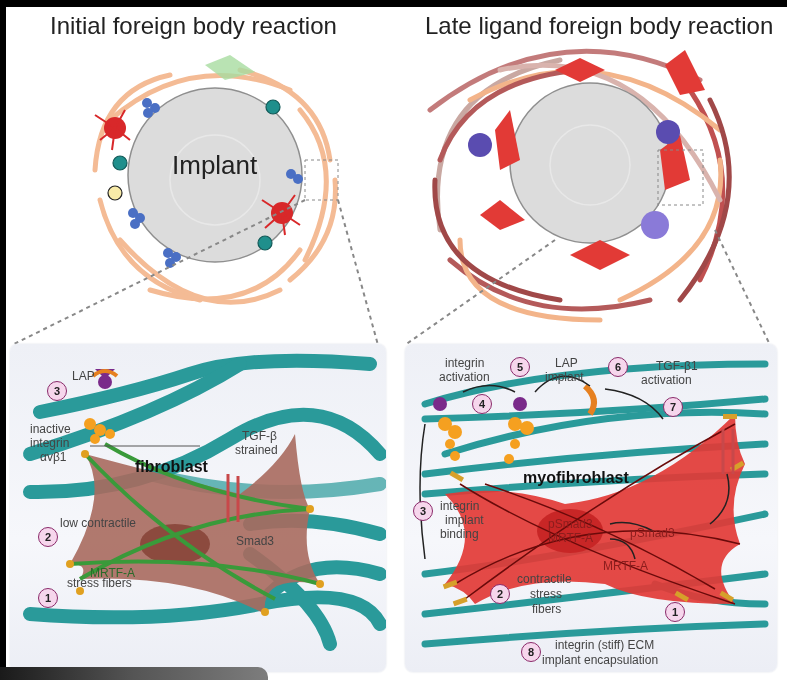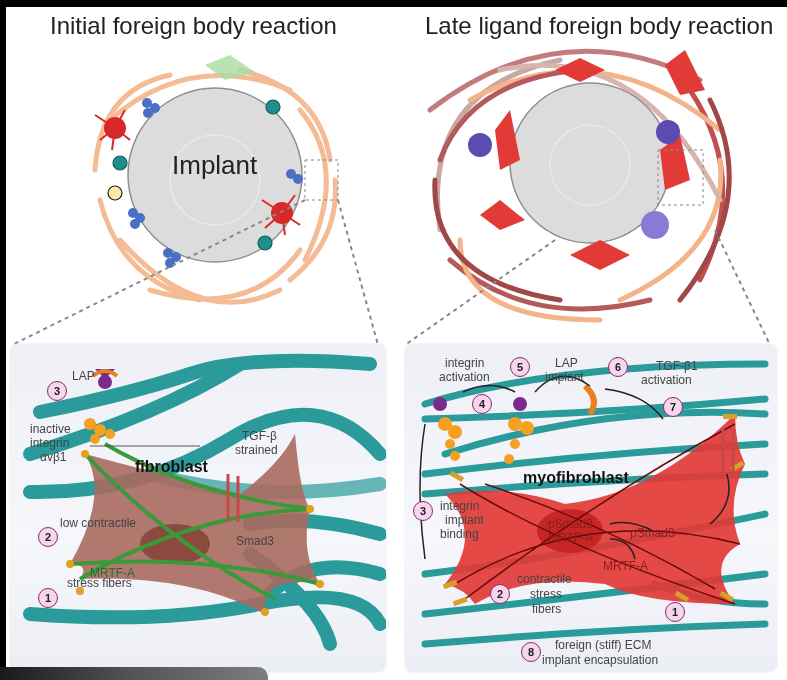--- a/index.html
+++ b/index.html
@@ -246,21 +246,21 @@
   <div class="lbl" style="left:35px;top:155px;">integrin</div>
   <div class="lbl" style="left:40px;top:169px;">implant</div>
   <div class="lbl" style="left:35px;top:183px;">binding</div>
   <div class="lbl dark" style="left:143px;top:173px;">pSmad3</div>
   <div class="lbl dark" style="left:143px;top:187px;">MRTF-A</div>
   <div class="lbl dark" style="left:225px;top:182px;">pSmad3</div>
   <div class="lbl dark" style="left:198px;top:215px;">MRTF-A</div>
   <div class="lbl" style="left:112px;top:228px;">contractile</div>
   <div class="lbl" style="left:125px;top:243px;">stress</div>
   <div class="lbl" style="left:127px;top:258px;">fibers</div>
-  <div class="lbl" style="left:150px;top:294px;">foreign (stiff) ECM</div>
+  <div class="lbl" style="left:150px;top:294px;">integrin (stiff) ECM</div>
   <div class="lbl" style="left:137px;top:309px;">implant encapsulation</div>
   <div class="num" style="left:67px;top:50px;">4</div>
   <div class="num" style="left:105px;top:13px;">5</div>
   <div class="num" style="left:203px;top:13px;">6</div>
   <div class="num" style="left:258px;top:53px;">7</div>
   <div class="num" style="left:8px;top:157px;">3</div>
   <div class="num" style="left:85px;top:240px;">2</div>
   <div class="num" style="left:260px;top:258px;">1</div>
   <div class="num" style="left:116px;top:298px;">8</div>
 </div>

